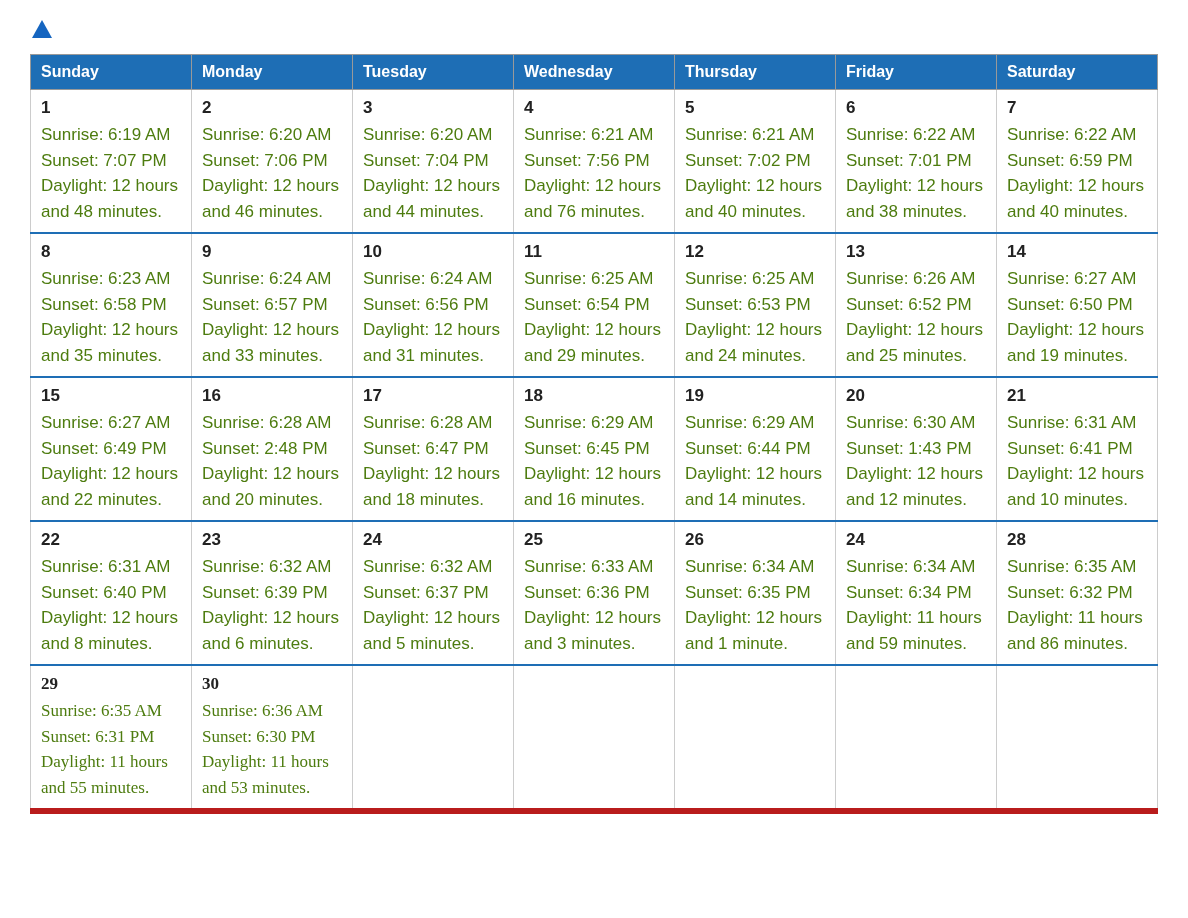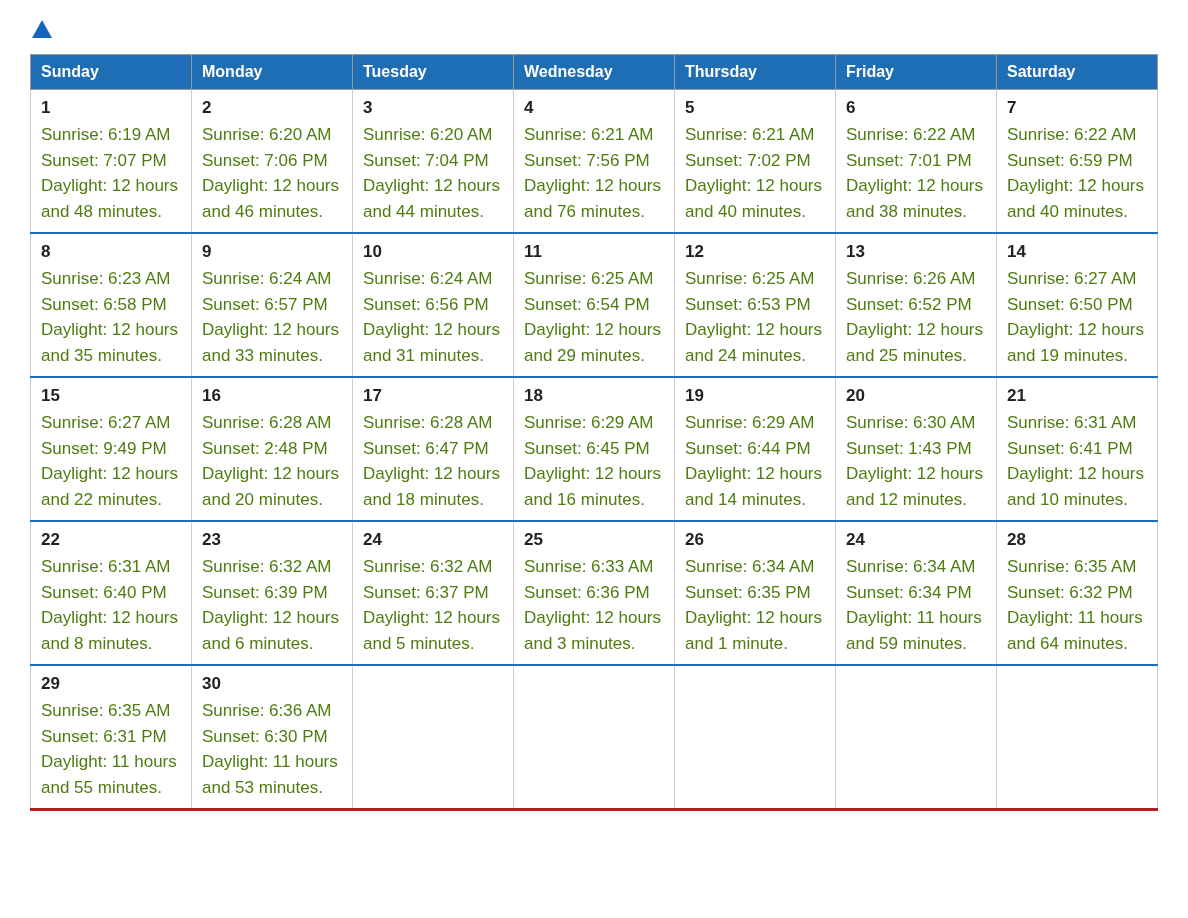--- a/index.html
+++ b/index.html
@@ -81,21 +81,22 @@
     .calendar td {
       vertical-align: top;
       padding: 8px 10px;
       border: 1px solid #ccc;
       width: calc(100% / 7);
       min-height: 100px;
       font-size: 13px;
       color: #222;
     }
     .calendar tr:last-child td {
-      border-bottom: 3px solid #b91c1c;
+      border-bottom: 6px solid #b91c1c;
+      font-family: Liberation Serif, serif;
     }
     .day-number {
       font-size: 17px;
       font-weight: bold;
       margin-bottom: 4px;
       display: block;
     }
     .day-info {
       font-size: 17px;
       line-height: 1.5;
@@ -272,21 +273,21 @@
           <span>Daylight: 12 hours</span><br>
           <span>and 19 minutes.</span>
         </div>
         </td>
       </tr>
       <tr class="week-row">
         <td>
           <span class="day-number">15</span>
           <div class="day-info">
           <span>Sunrise: 6:27 AM</span><br>
-          <span>Sunset: 9:49 PM</span><br>
+          <span>Sunset: 6:49 PM</span><br>
           <span>Daylight: 12 hours</span><br>
           <span>and 22 minutes.</span>
         </div>
         </td>
         <td>
           <span class="day-number">16</span>
           <div class="day-info">
           <span>Sunrise: 6:28 AM</span><br>
           <span>Sunset: 2:48 PM</span><br>
           <span>Daylight: 12 hours</span><br>
@@ -393,21 +394,21 @@
           <span>Daylight: 11 hours</span><br>
           <span>and 59 minutes.</span>
         </div>
         </td>
         <td>
           <span class="day-number">28</span>
           <div class="day-info">
           <span>Sunrise: 6:35 AM</span><br>
           <span>Sunset: 6:32 PM</span><br>
           <span>Daylight: 11 hours</span><br>
-          <span>and 64 minutes.</span>
+          <span>and 86 minutes.</span>
         </div>
         </td>
       </tr>
       <tr class="week-row">
         <td>
           <span class="day-number">29</span>
           <div class="day-info">
           <span>Sunrise: 6:35 AM</span><br>
           <span>Sunset: 6:31 PM</span><br>
           <span>Daylight: 11 hours</span><br>

